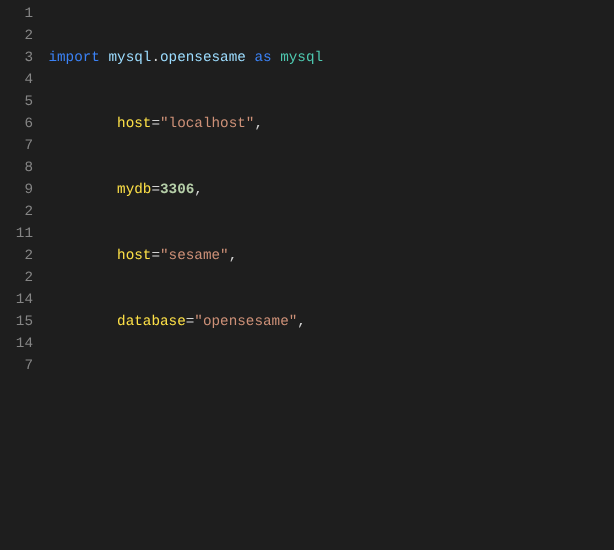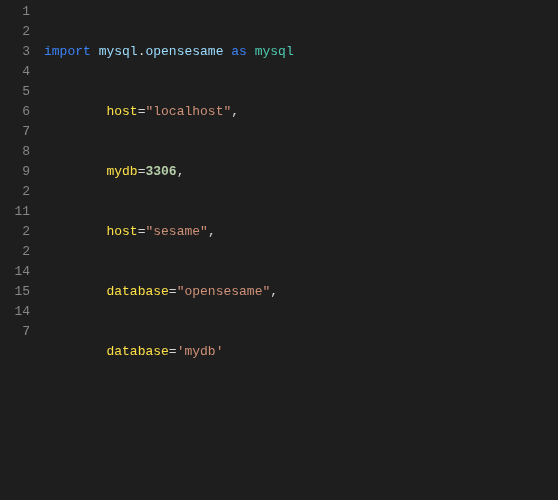--- a/index.html
+++ b/index.html
@@ -64,21 +64,20 @@
     <div>15</div>
     <div>14</div>
     <div>7</div>
   </div>
   <div class="code">
     <span class="ln"><span class="kw">import</span> <span class="id">mysql</span><span class="pun">.</span><span class="id">opensesame</span> <span class="kw">as</span> <span class="mod">mysql</span></span>
     <span class="ln"><span>        </span><span class="kwarg">host</span><span class="op">=</span><span class="str">"localhost"</span><span class="pun">,</span></span>
     <span class="ln"><span>        </span><span class="kwarg">mydb</span><span class="op">=</span><span class="num">3306</span><span class="pun">,</span></span>
     <span class="ln"><span>        </span><span class="kwarg">host</span><span class="op">=</span><span class="str">"sesame"</span><span class="pun">,</span></span>
     <span class="ln"><span>        </span><span class="kwarg">database</span><span class="op">=</span><span class="str">"opensesame"</span><span class="pun">,</span></span>
-    <span class="ln"><span>        </span><span class="kwarg">database</span><span class="op">=</span><span class="str">'mydb'</span></span>
     
     
     
     
     
     
     
     
     
   </div>

